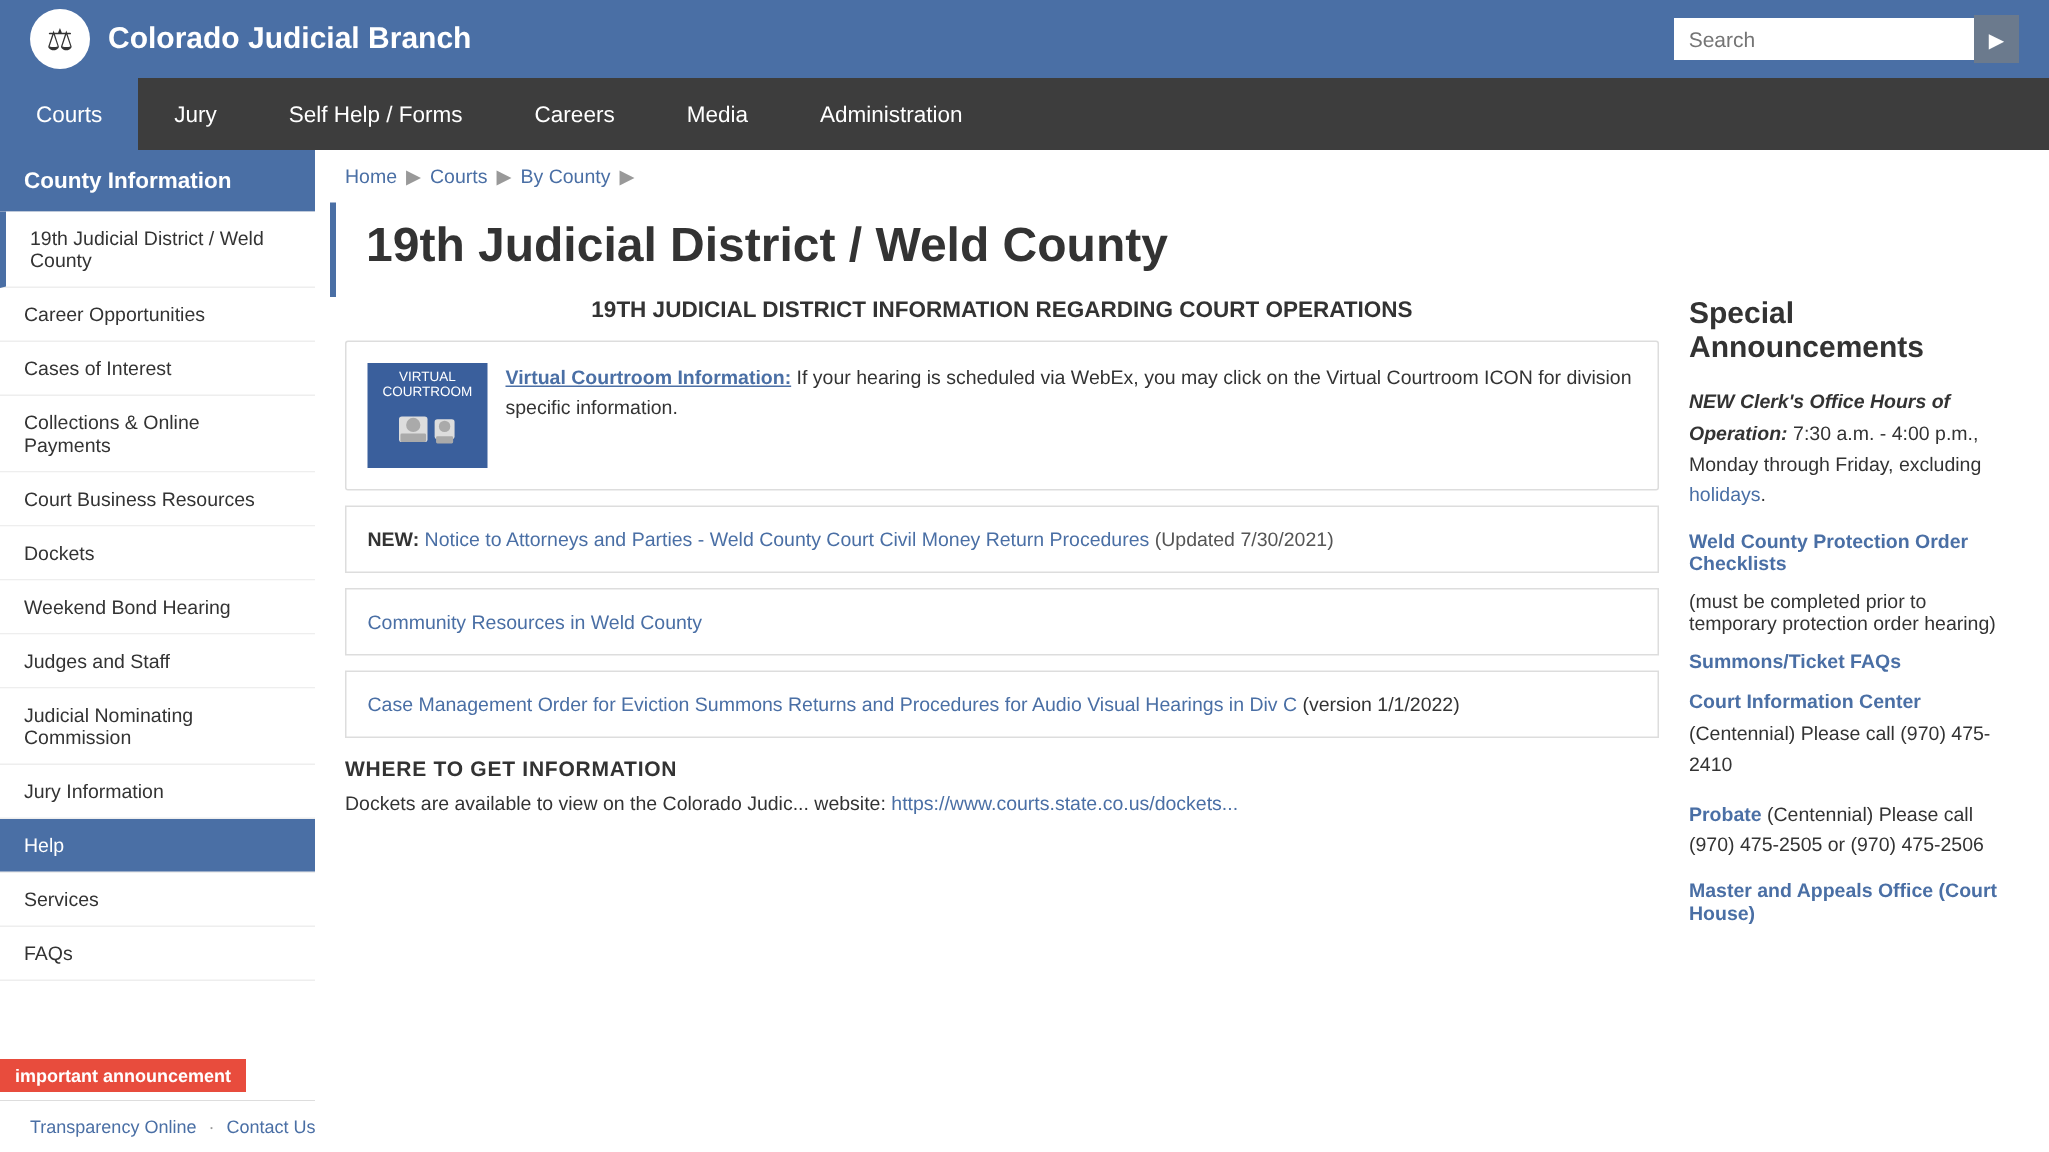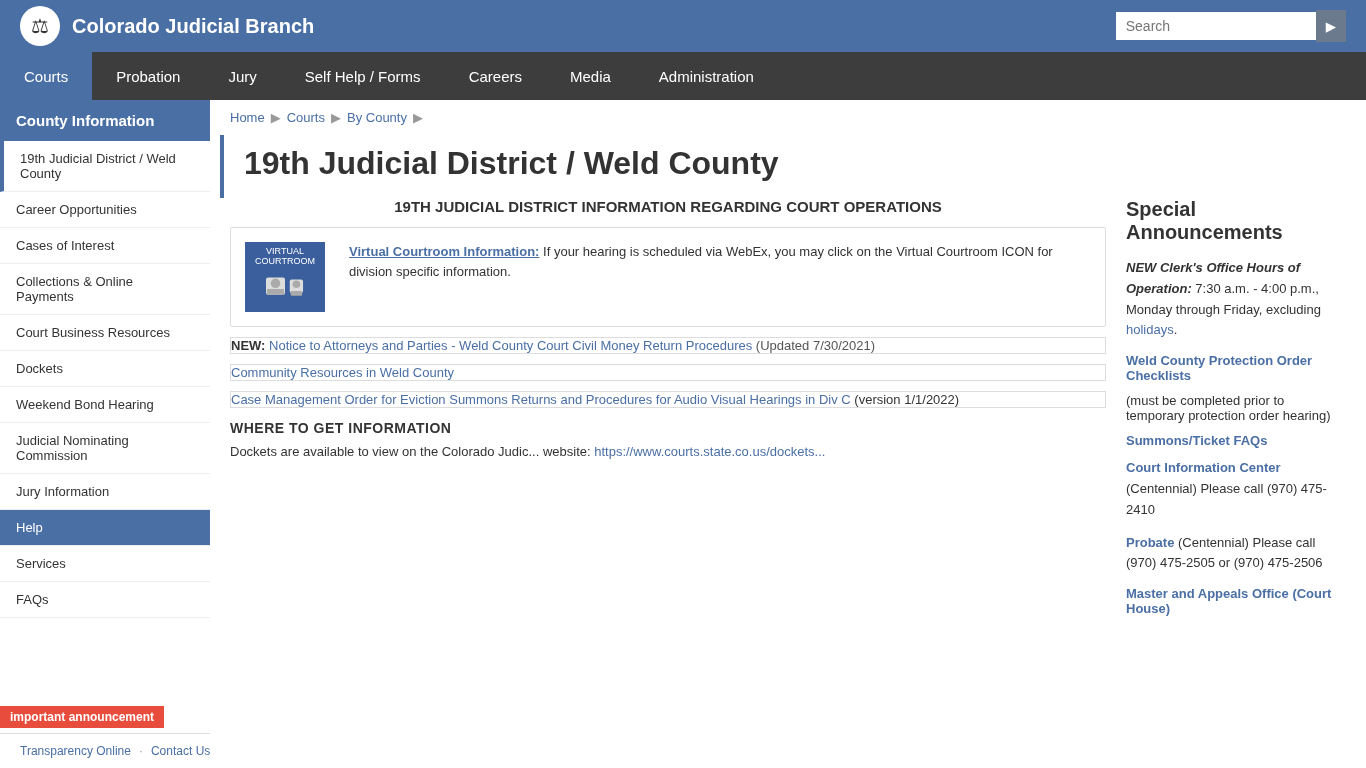--- a/index.html
+++ b/index.html
@@ -174,21 +174,21 @@
       color: #333;
       margin-bottom: 12px;
     }
 
     .info-box {
       border: 1px solid #ddd;
       border-radius: 2px;
       padding: 14px;
       margin-bottom: 10px;
       display: flex;
-      gap: 24px;
+      gap: 12px;
       align-items: flex-start;
     }
 
     .virtual-icon {
       width: 80px;
       min-width: 80px;
       height: 70px;
       background: #3a5f9c;
       display: flex;
       flex-direction: column;
@@ -198,20 +198,21 @@
       color: #fff;
       text-align: center;
       padding: 4px;
     }
 
     .info-text { font-size: 13px; line-height: 1.5; }
     .info-text a { color: #4a6fa5; text-decoration: underline; }
 
     .link-box {
       border: 1px solid #ddd;
+      padding: 14px;
       margin-bottom: 10px;
       font-size: 13px;
     }
     .link-box a { color: #4a6fa5; text-decoration: none; }
     .link-box .new-label { color: #333; font-weight: bold; }
     .link-box .updated { color: #555; }
 
     .where-heading {
       font-weight: bold;
       font-size: 14px;
@@ -297,41 +298,41 @@
     <span class="site-title">Colorado Judicial Branch</span>
   </div>
   <div class="search-area">
     <input class="search-input" type="text" placeholder="Search" style="">
     <button class="search-btn">▶</button>
   </div>
 </div>
 
 <nav class="nav-bar">
   <a class="nav-item active">Courts</a>
-  <a class="nav-item">Probation</a>
   <a class="nav-item">Jury</a>
   <a class="nav-item">Self Help / Forms</a>
   <a class="nav-item">Careers</a>
   <a class="nav-item">Media</a>
   <a class="nav-item">Administration</a>
 </nav>
 
 <div style="position:relative;">
   <div class="hero-bg"></div>
   <div class="page-wrapper" style="position:relative; z-index:1;">
 
     <div class="sidebar">
       <div class="sidebar-header">County Information</div>
       <div class="sidebar-sub">19th Judicial District / Weld County</div>
       <div class="sidebar-item">Career Opportunities</div>
       <div class="sidebar-item">Cases of Interest</div>
       <div class="sidebar-item">Collections &amp; Online Payments</div>
       <div class="sidebar-item">Court Business Resources</div>
       <div class="sidebar-item">Dockets</div>
       <div class="sidebar-item">Weekend Bond Hearing</div>
+      <div class="sidebar-item">Judges and Staff</div>
       <div class="sidebar-item">Judicial Nominating Commission</div>
       <div class="sidebar-item">Jury Information</div>
       <div class="sidebar-item active">Help</div>
       <div class="sidebar-item">Services</div>
       <div class="sidebar-item">FAQs</div>
     </div>
 
     <div class="main-content">
 
       <div class="breadcrumb">

